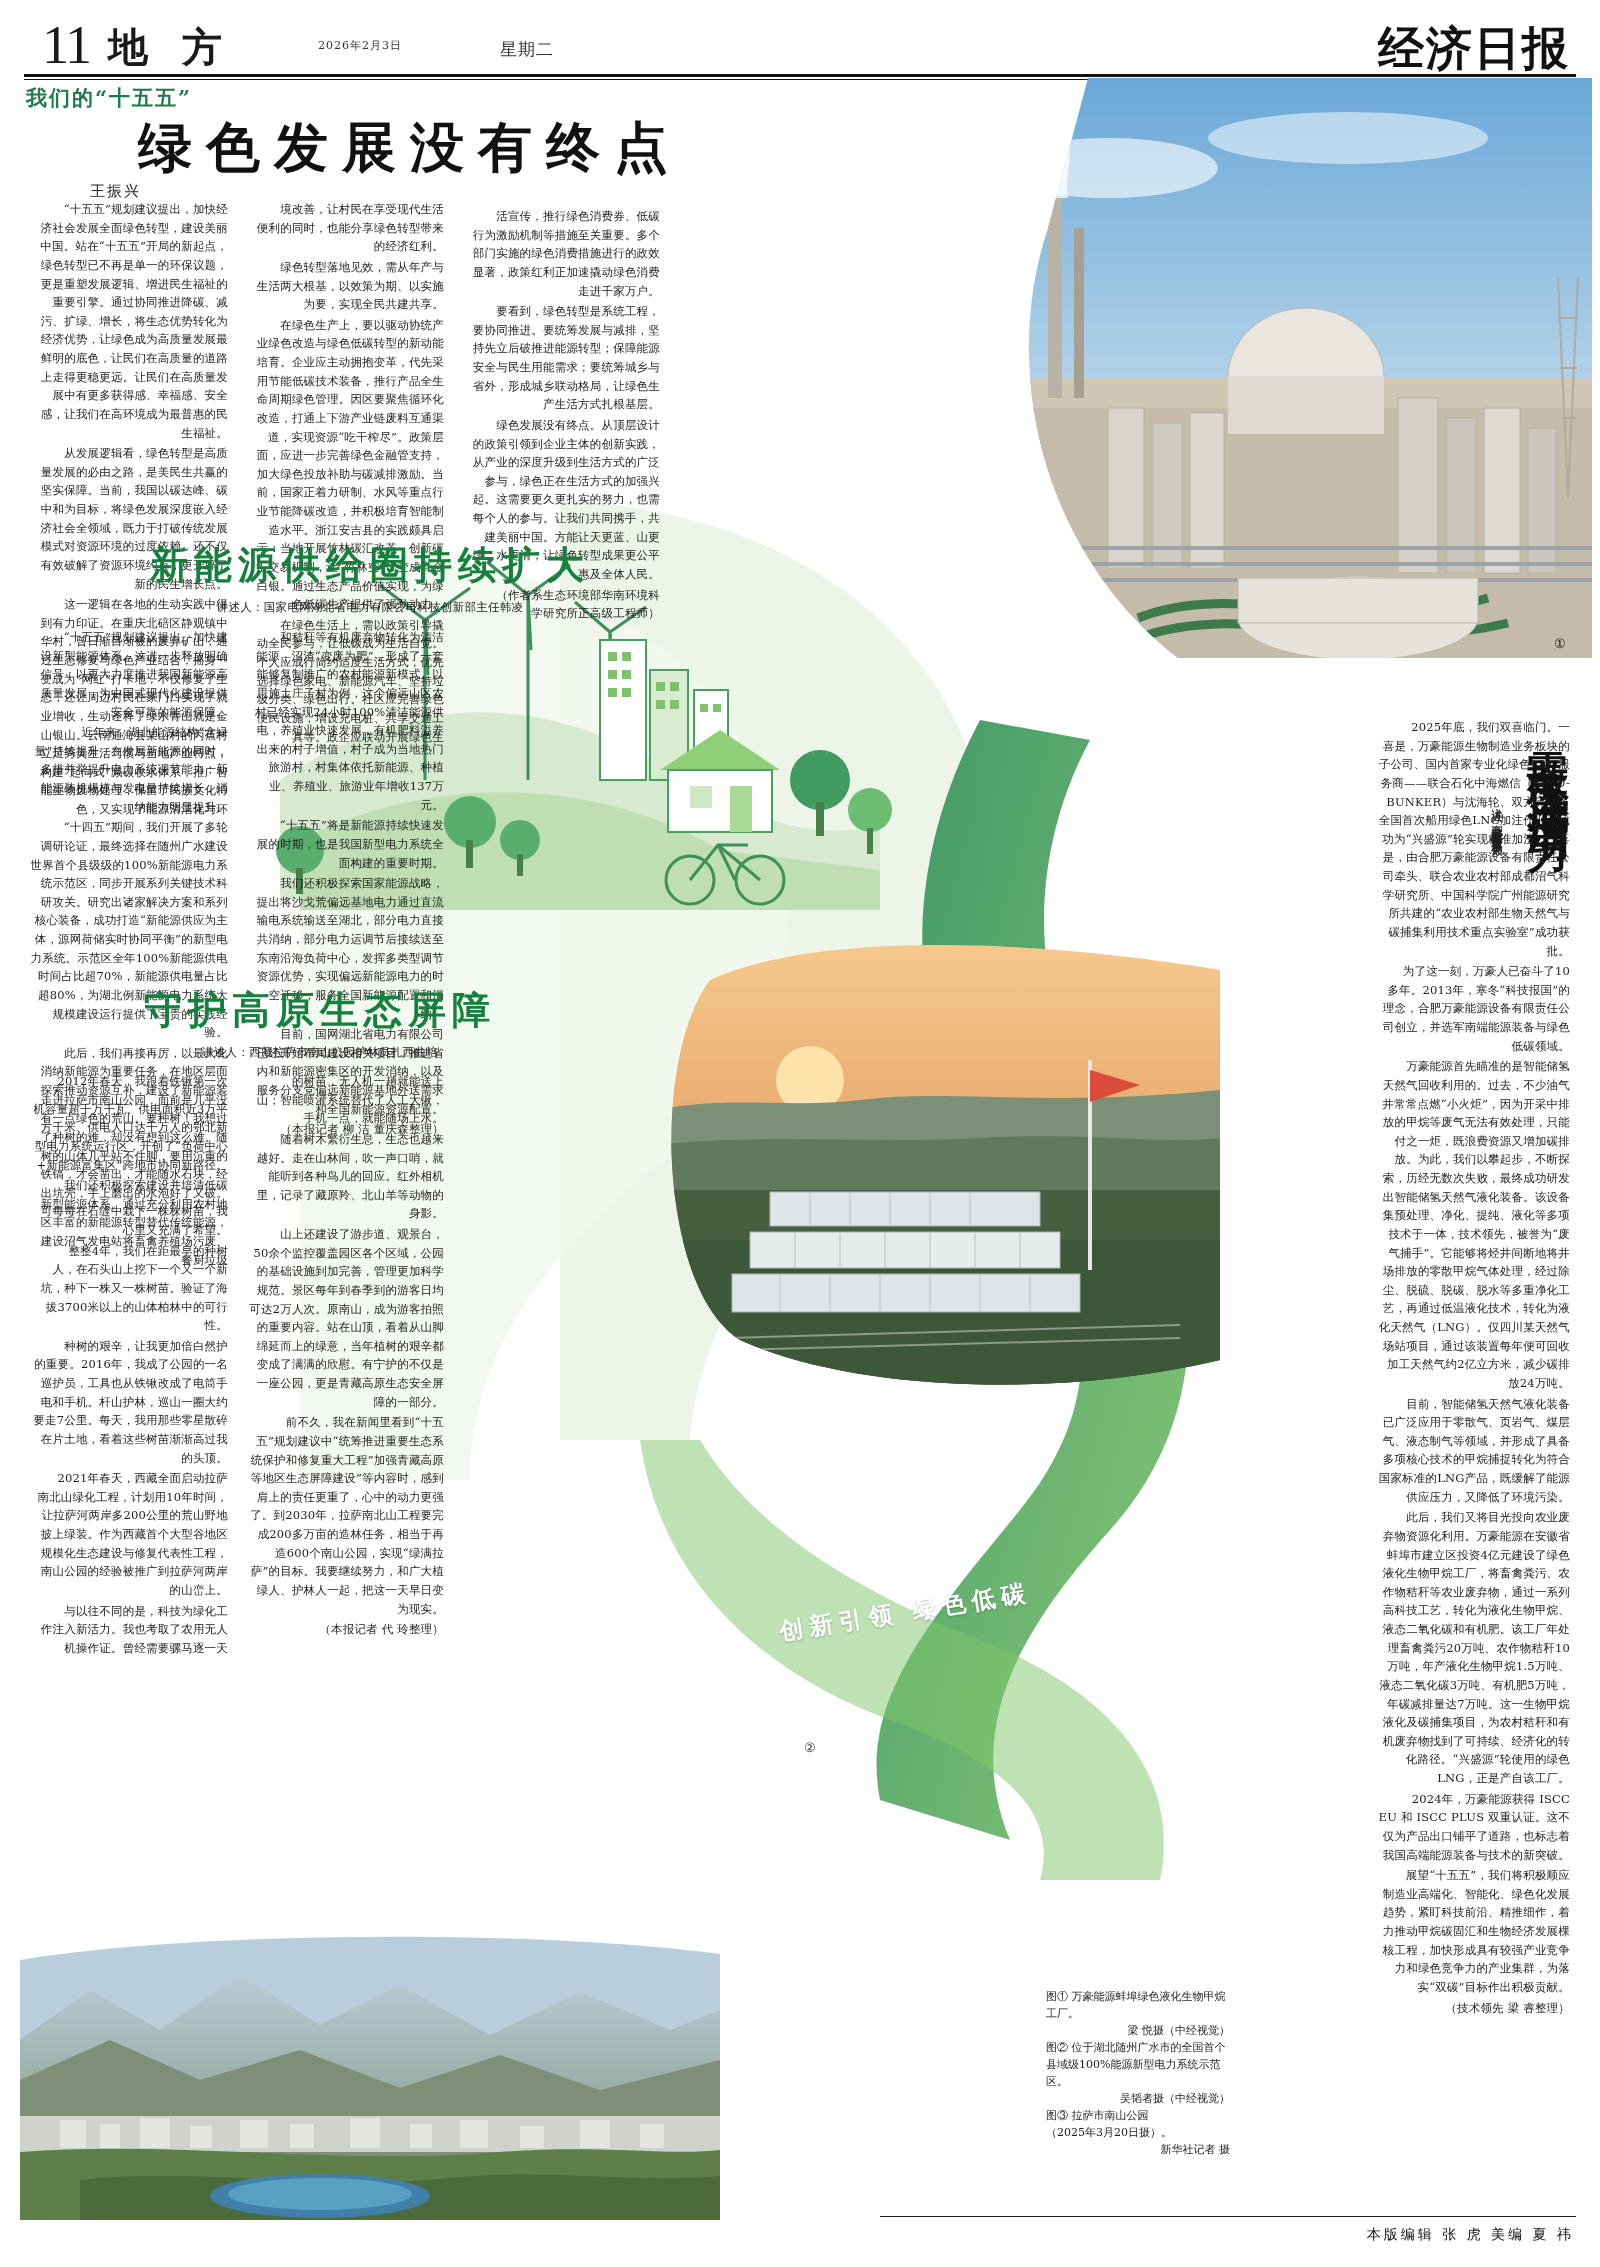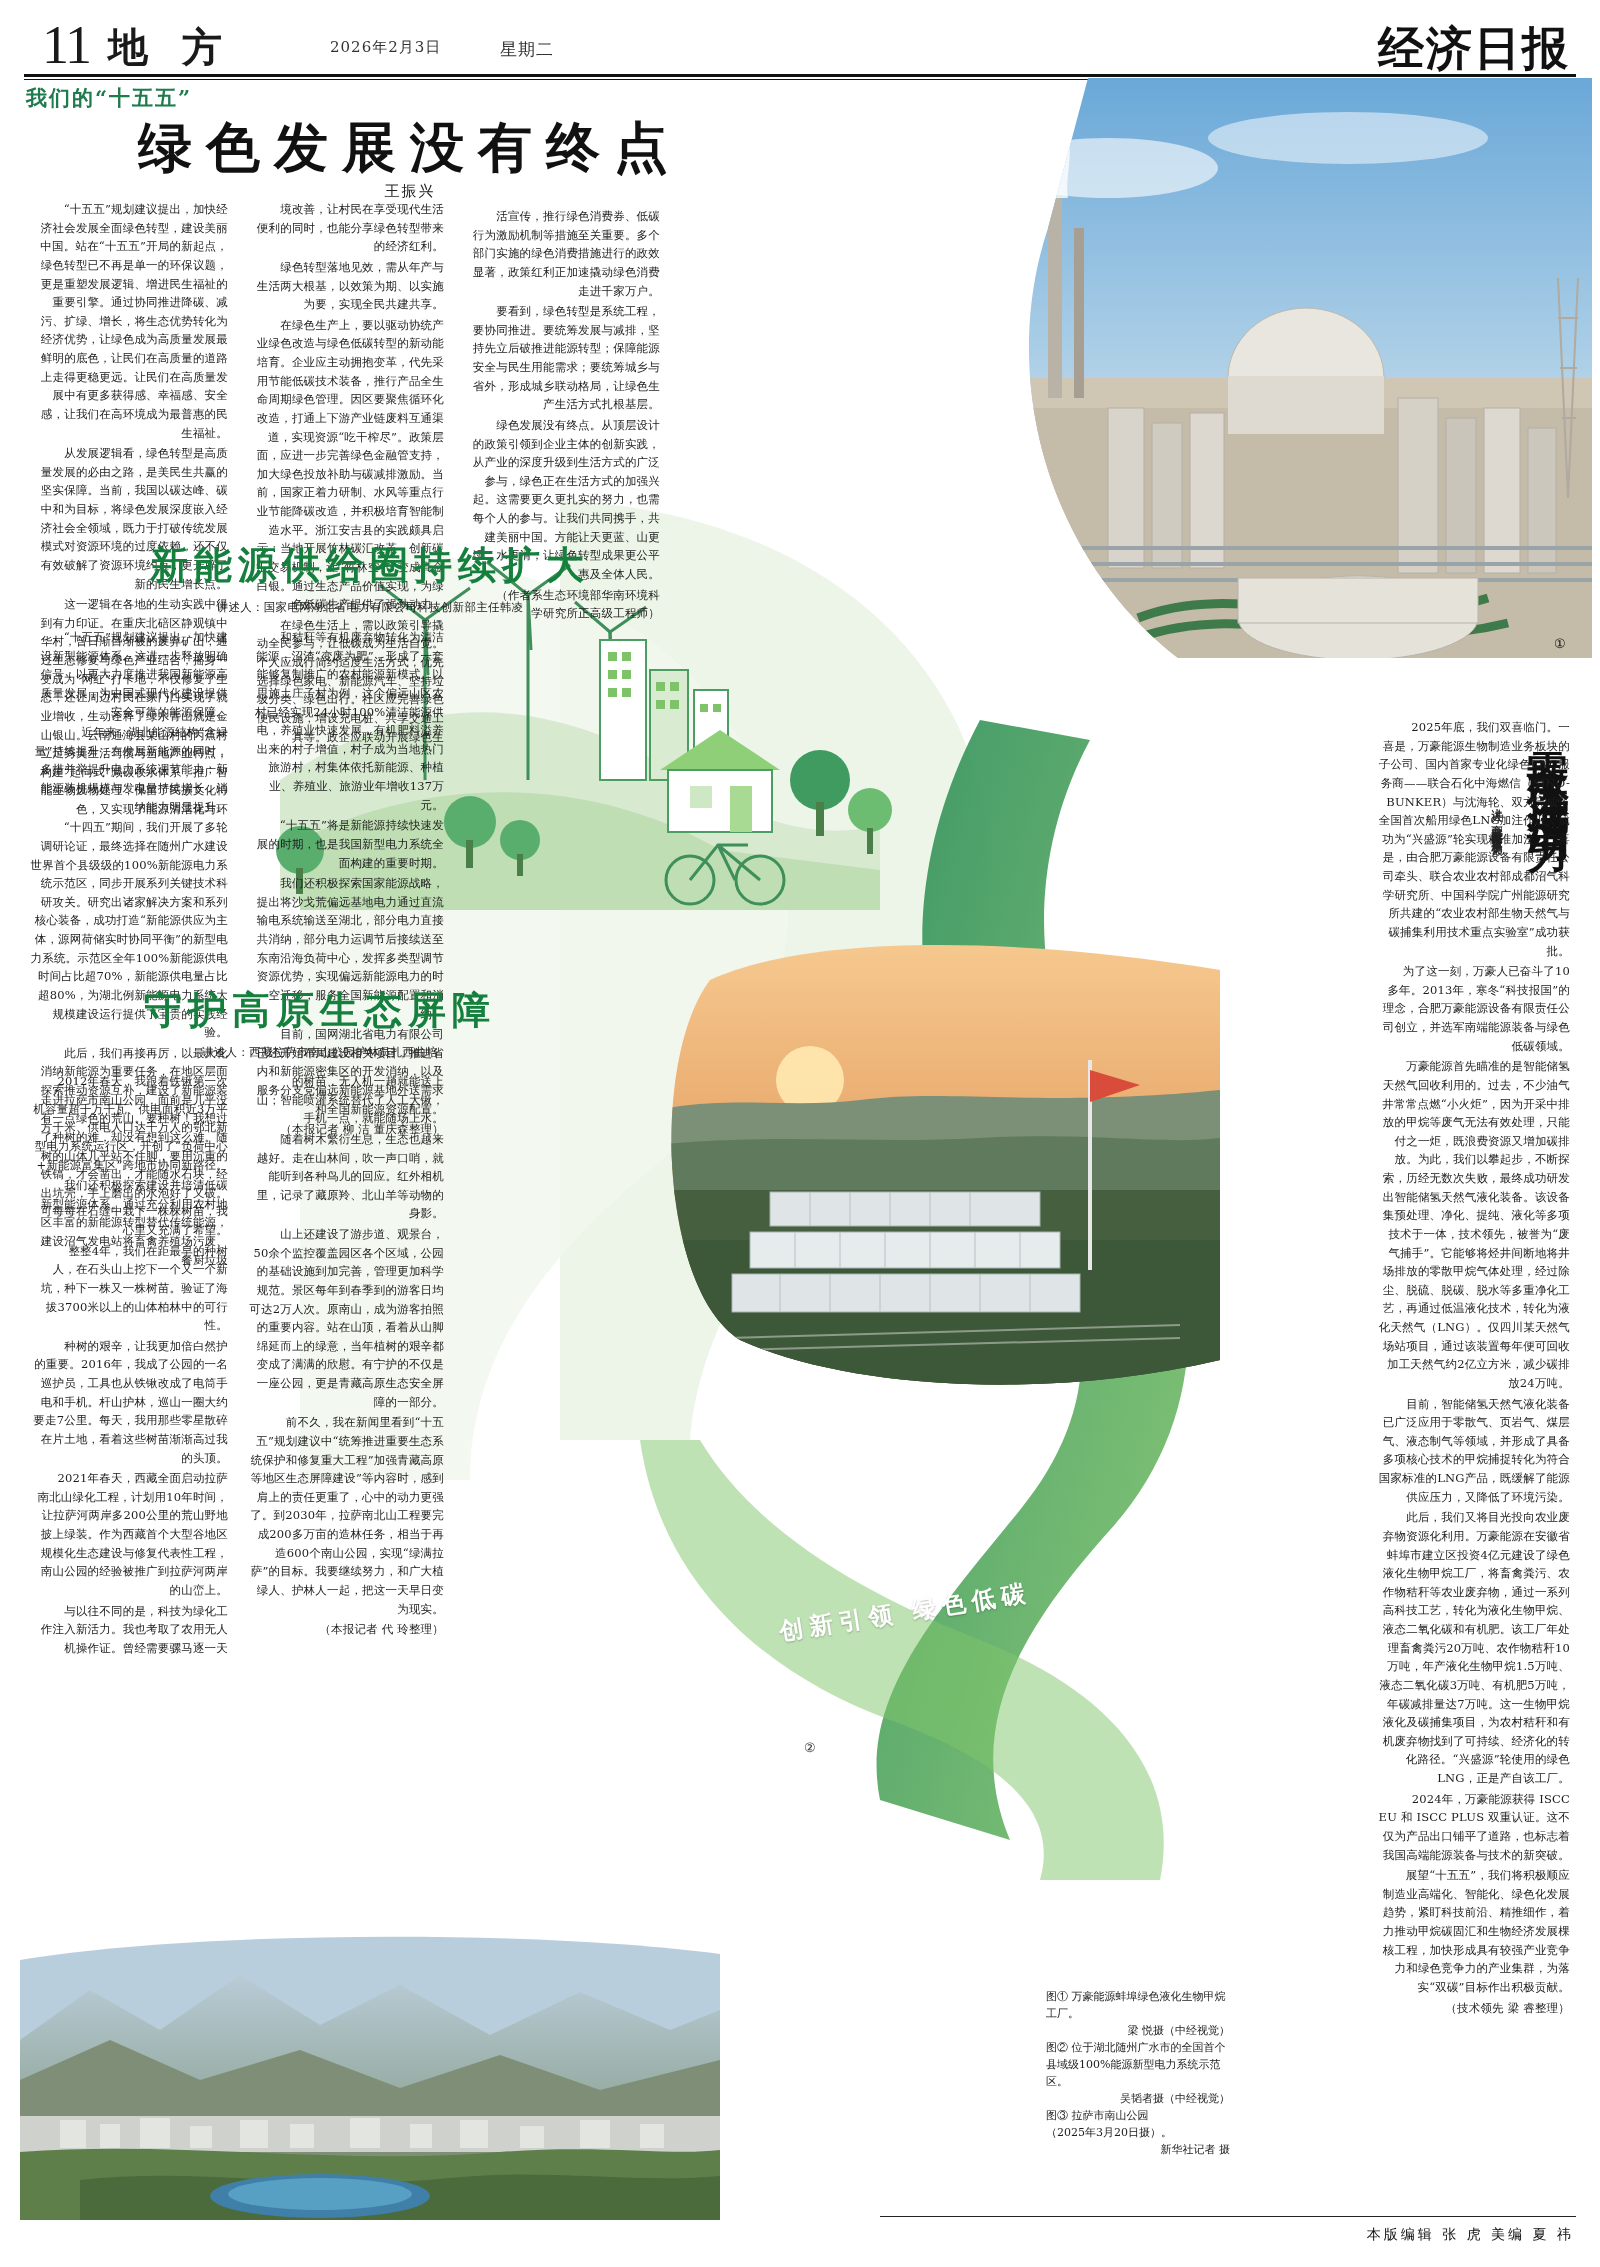--- a/index.html
+++ b/index.html
@@ -10,34 +10,34 @@
     color:#1a1a1a;
     position:relative;
     overflow:hidden;
   }
   .page{position:relative;width:1600px;height:2267px;}
 
   
   .masthead{position:absolute;left:0;top:0;width:1600px;height:86px;}
   .mast-pageno{position:absolute;left:42px;top:14px;font-size:54px;font-weight:400;letter-spacing:-2px;font-family:"Liberation Serif",serif;}
   .mast-section{position:absolute;left:108px;top:20px;font-size:40px;font-weight:700;letter-spacing:10px;font-family:"DejaVu Serif",serif;}
-  .mast-date{position:absolute;left:330px;top:38px;font-size:15px;color:#333;letter-spacing:1px;text-align:right;}
+  .mast-date{position:absolute;left:318px;top:38px;font-size:11px;color:#333;letter-spacing:1px;text-align:right;}
   .mast-week{position:absolute;left:500px;top:38px;font-size:17px;color:#333;letter-spacing:1px;}
   .mast-title{position:absolute;right:30px;top:18px;font-size:46px;font-weight:700;letter-spacing:2px;
       font-family:"DejaVu Serif",serif;color:#111;}
   .mast-rule{position:absolute;left:24px;right:24px;top:74px;height:3px;background:#111;}
   .mast-rule2{position:absolute;left:24px;right:24px;top:79px;height:1px;background:#111;}
 
   
   .kicker{position:absolute;left:26px;top:84px;font-size:21px;font-weight:700;color:#1f7a4d;letter-spacing:2px;}
 
   
   .headline1{position:absolute;left:90px;top:112px;width:640px;text-align:center;
      font-size:54px;font-weight:700;letter-spacing:14px;color:#111;font-family:"DejaVu Serif",serif;}
-  .byline1{position:absolute;left:90px;top:182px;width:640px;text-align:center;font-size:15px;color:#222;letter-spacing:2px;}
+  .byline1{position:absolute;left:90px;top:182px;width:640px;text-align:left;font-size:15px;color:#222;letter-spacing:2px;}
 
   
   .col{position:absolute;font-size:11.5px;line-height:1.62;text-align:justify;color:#1c1c1c;
       font-family:"DejaVu Serif",serif;letter-spacing:0.2px;}
   .col p{margin:0 0 2px 0;text-indent:2em;text-align:right;}
   .sig{text-align:right;font-style:normal;text-indent:0;}
 
   
   .h2{position:absolute;font-size:38px;font-weight:700;letter-spacing:6px;color:#15803d;text-align:center;font-family:"DejaVu Serif",serif;}
   .teller{position:absolute;font-size:11.5px;color:#222;text-align:center;letter-spacing:0.3px;}

